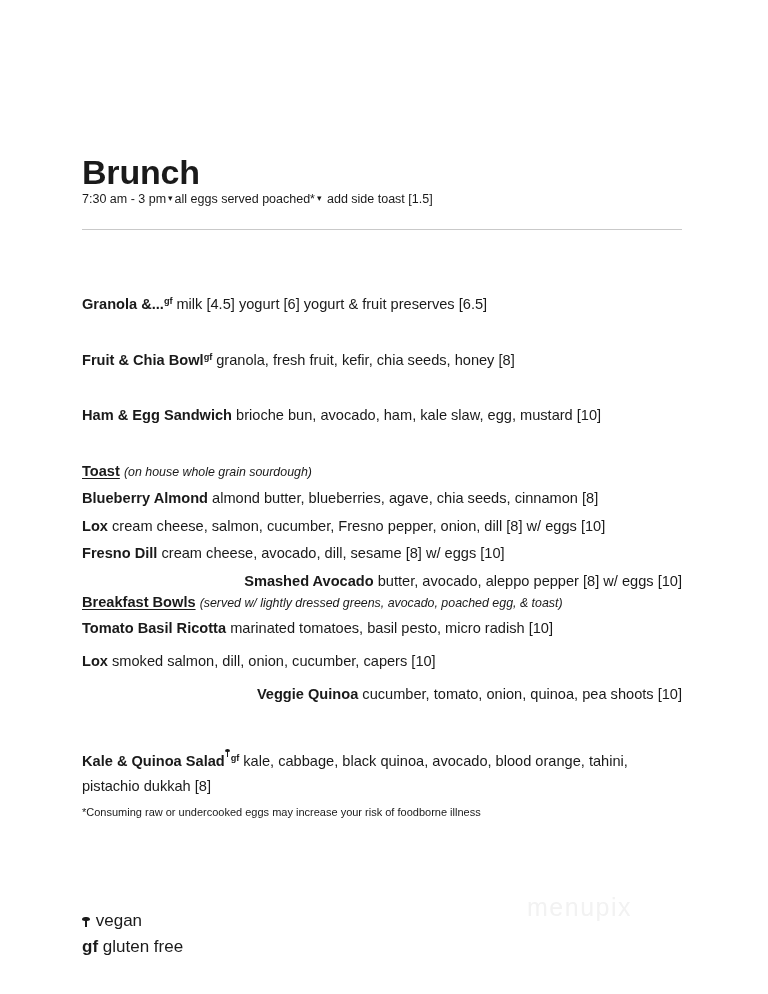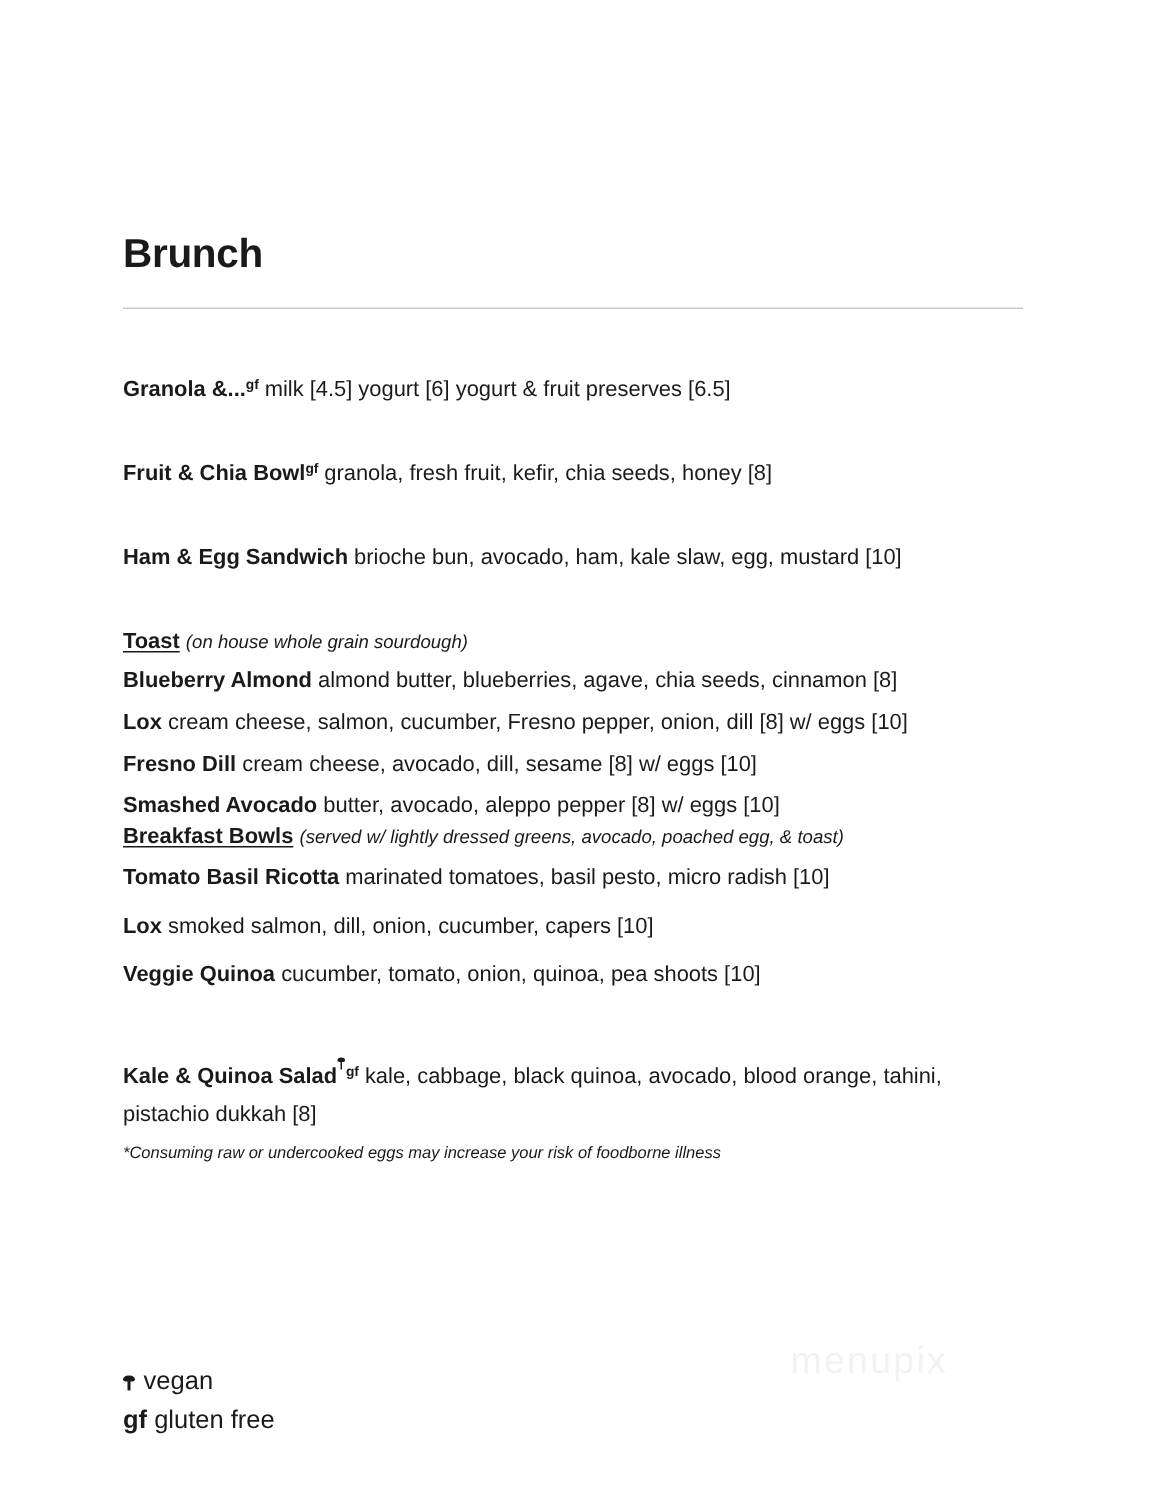--- a/index.html
+++ b/index.html
@@ -23,21 +23,21 @@
   }
   .content {
     position: absolute;
     left: 82px;
     top: 155px;
     width: 600px;
   }
 
   
   .menu-title {
-    font-size: 27px;
+    font-size: 34px;
     font-weight: bold;
     letter-spacing: -0.2px;
     line-height: 1.05;
     margin: 0 0 0 0;
   }
   .menu-subtitle {
     font-size: 12.5px;
     line-height: 1.3;
     margin: 0;
     white-space: nowrap;
@@ -63,53 +63,52 @@
   .item .nm { font-weight: bold; }
   .sup {
     font-size: 9.2px;
     font-weight: bold;
     vertical-align: 5px;
     letter-spacing: -0.1px;
   }
 
   
   .standalone { margin-bottom: 35px; }
-  #item-granola { margin-top: 44px; }
+  #item-granola { margin-top: 64px; }
 
   
   .section { margin-top: 0; }
   .section-head {
     font-size: 14.6px;
     line-height: 1.42;
     margin: 0 0 6px 0;
   }
   .section-head .sh-title {
     font-weight: bold;
     text-decoration: underline;
     text-underline-offset: 2px;
   }
   .section-head .sh-note {
     font-style: italic;
     font-size: 12.4px;
   }
   .section .item { margin-bottom: 7px; }
-  .section .item:last-child { margin-bottom: 0; }
+  .section .item:last-child { margin-bottom: 0; text-align: right; }
 
   #section-toast { margin-top: 6px; }
   #section-bowls { }
   #section-bowls .item { margin-bottom: 12px; }
 
   
   #item-salad {
     margin-top: 44px;
     line-height: 1.72;
   }
   .footnote {
     font-size: 11px;
-    font-style: italic;
     margin-top: 6px;
     line-height: 1.3;
   }
 
   
   .legend {
     position: absolute;
     left: 82px;
     top: 908px;
     font-size: 17px;
@@ -180,20 +179,23 @@
 </style>
 </head>
 <body>
 
 <div class="page">
 
   <div class="content">
 
     <h1 class="menu-title">Brunch</h1>
 
+    <p class="menu-subtitle">
+      <span>7:30 am - 3 pm</span><span class="sep">▾</span><span>all eggs served poached*</span><span class="sep">▾</span> <span>add side toast [1.5]</span>
+    </p>
 
     <div class="rule"></div>
 
     <p class="item standalone" id="item-granola">
       <span class="nm">Granola &amp;...</span><span class="sup">gf</span>
       <span class="desc">milk [4.5] yogurt [6] yogurt &amp; fruit preserves [6.5]</span>
     </p>
 
     <p class="item standalone" id="item-chia-bowl">
       <span class="nm">Fruit &amp; Chia Bowl</span><span class="sup">gf</span>

